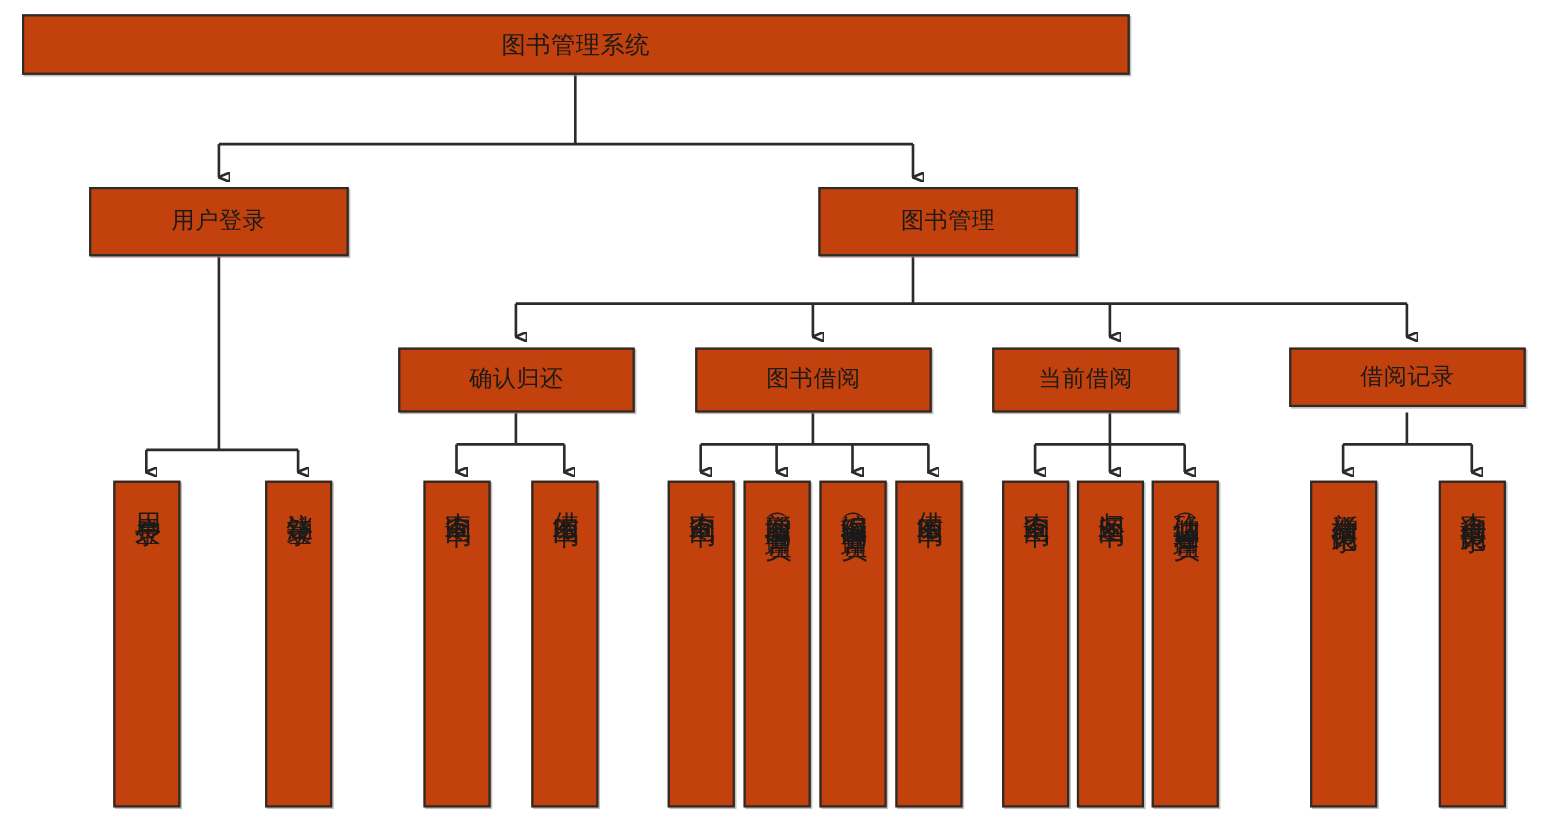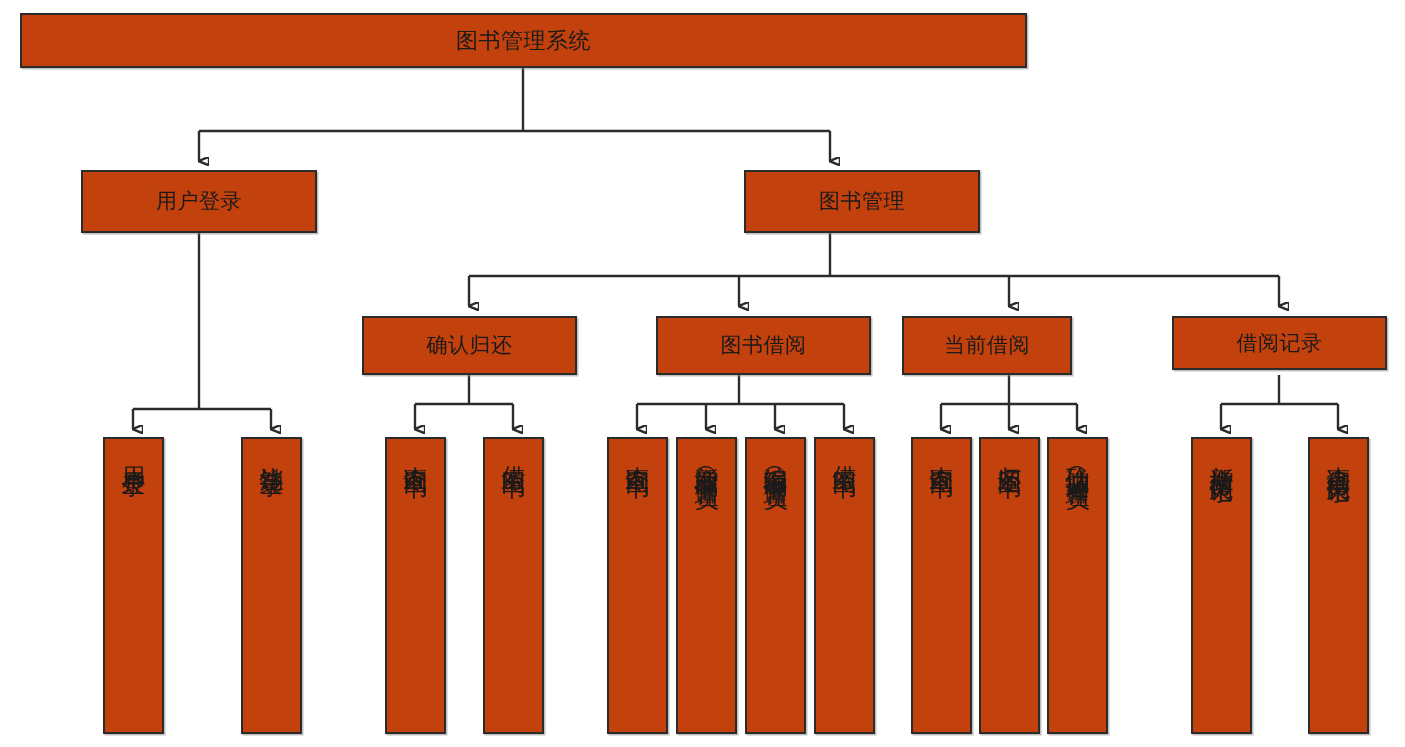--- a/index.html
+++ b/index.html
@@ -135,21 +135,21 @@
   </div>
 
   <div class="node h" style="left:712px;top:170px;width:236px;height:63px;margin-left:32px;">
     <span class="label">图书管理</span>
   </div>
 
   <div class="node h" style="left:362px;top:316px;width:215px;height:59px;">
     <span class="label">确认归还</span>
   </div>
 
-  <div class="node h" style="left:632px;top:316px;width:215px;height:59px;margin-left:24px;">
+  <div class="node h" style="left:632px;top:316px;width:215px;height:59px;">
     <span class="label">图书借阅</span>
   </div>
 
   <div class="node h" style="left:902px;top:316px;width:170px;height:59px;">
     <span class="label">当前借阅</span>
   </div>
 
   <div class="node h" style="left:1172px;top:316px;width:215px;height:54px;">
     <span class="label">借阅记录</span>
   </div>

